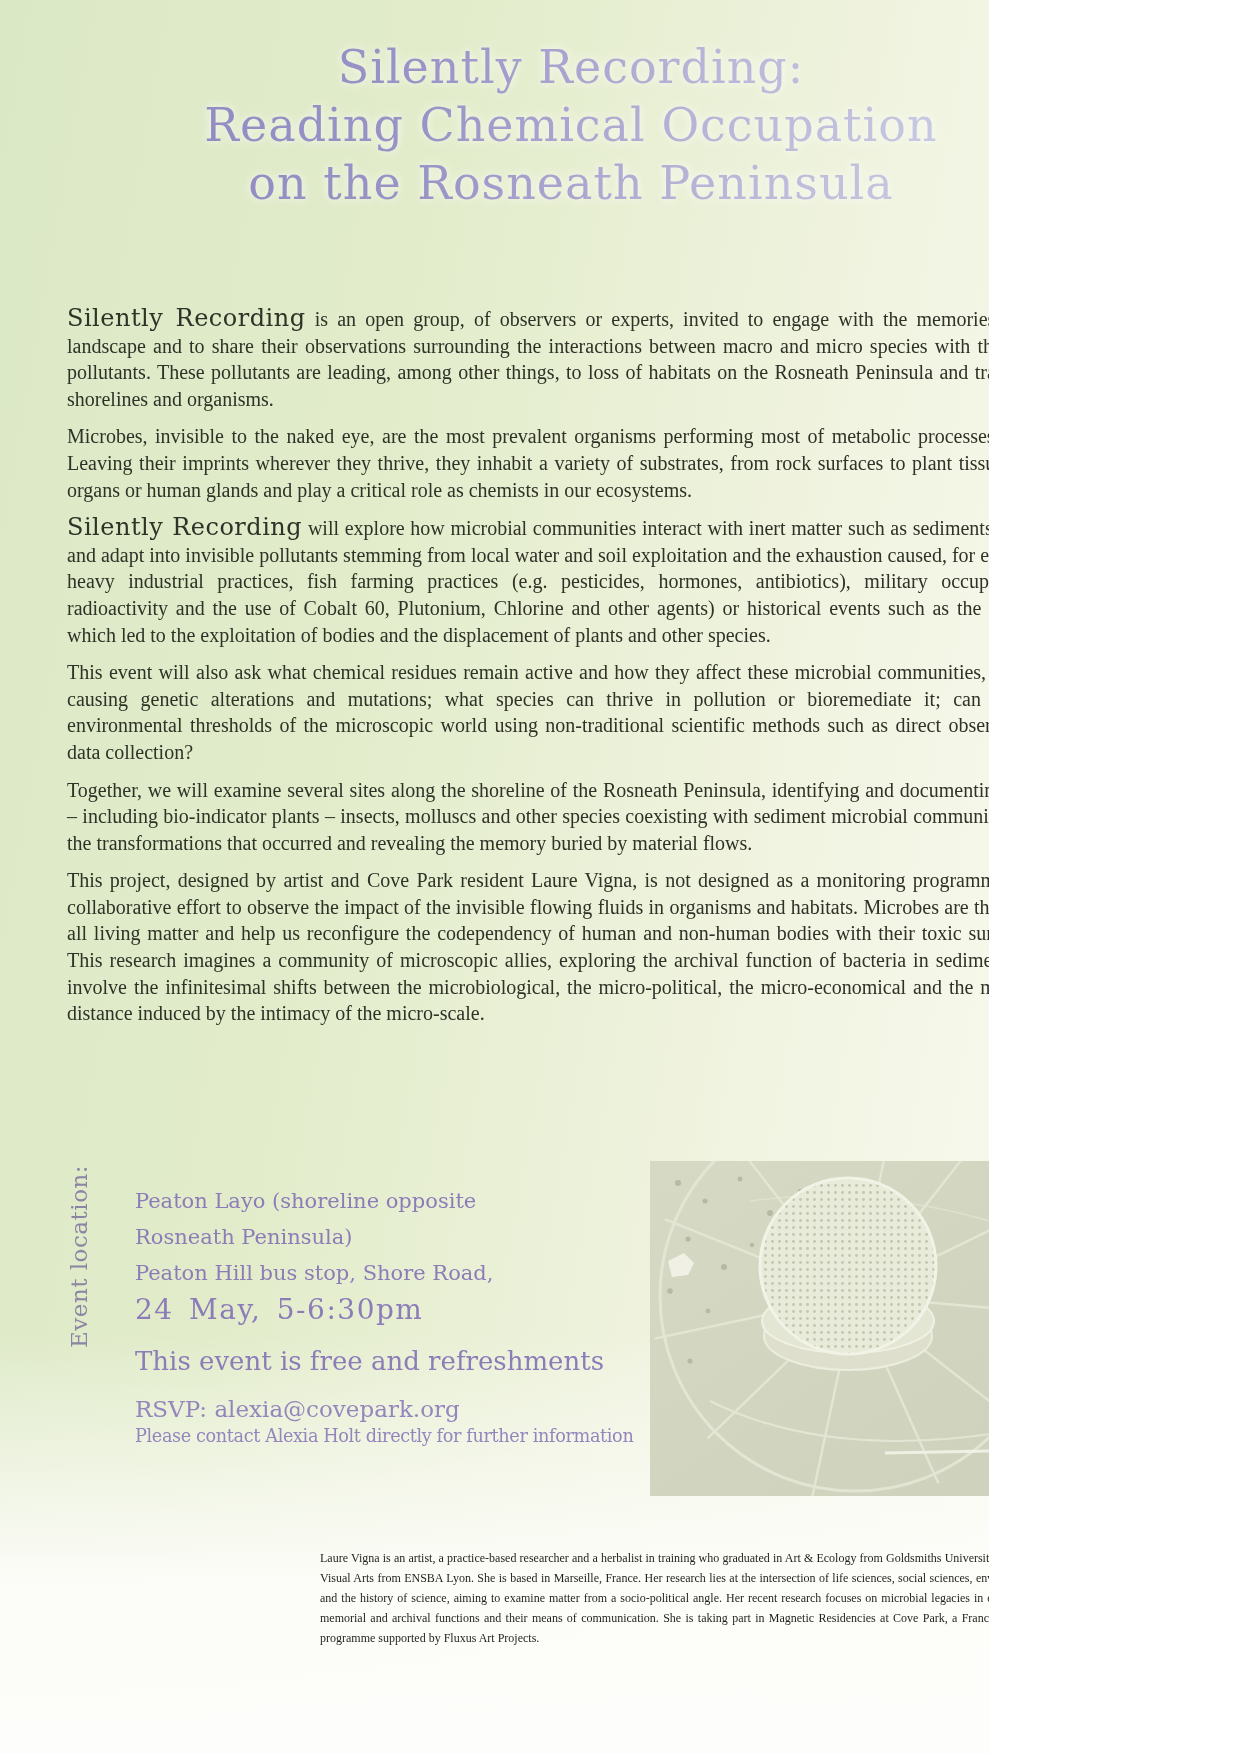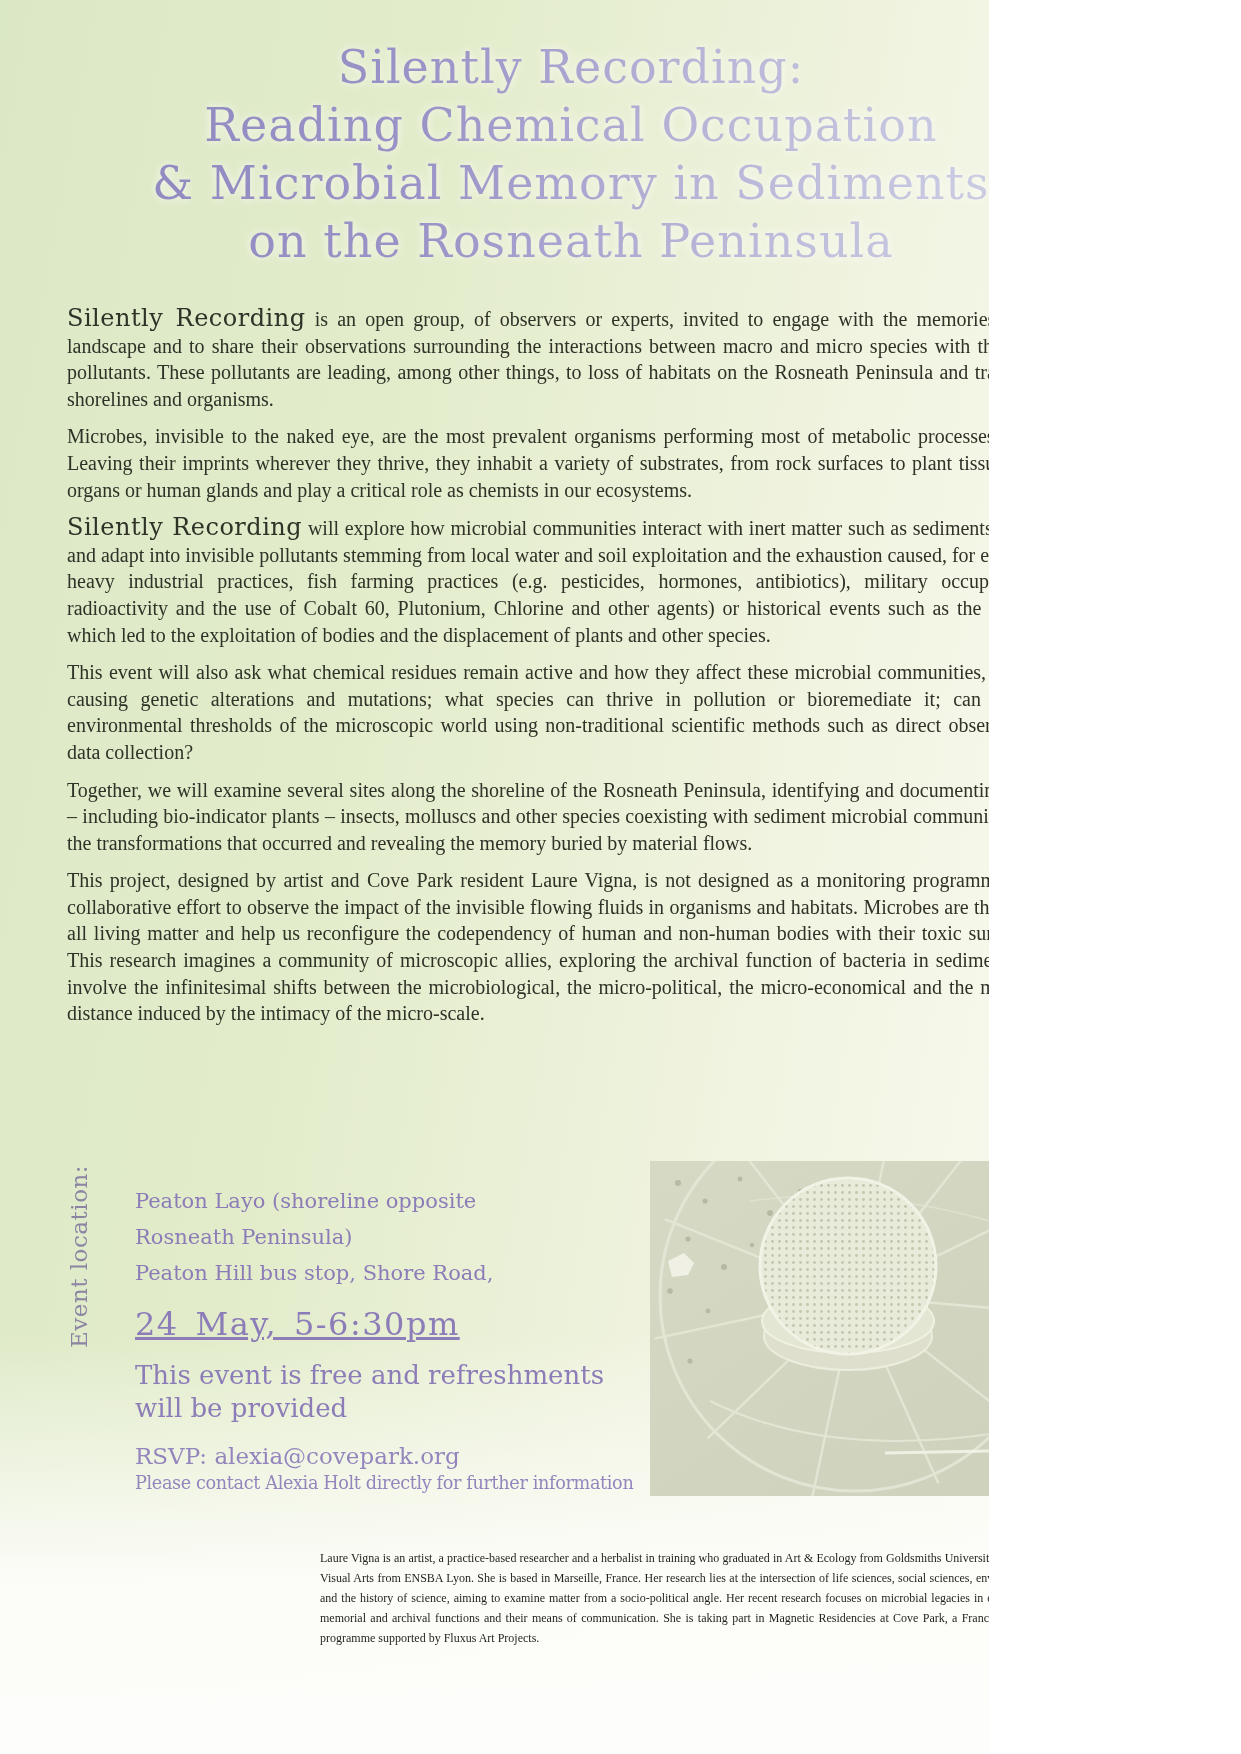--- a/index.html
+++ b/index.html
@@ -41,22 +41,22 @@
     white-space:nowrap;
     font-family:"DejaVu Serif", serif;
     font-size:23px;color:#8b84a2;letter-spacing:0.5px;
   }
   .event-block{
     position:absolute;left:135px;top:1183px;width:480px;
     font-family:"DejaVu Serif", serif;color:#8c7cb8;
   }
   .loc-line{font-size:21px;line-height:36px;white-space:nowrap;}
   .event-datetime{
-    font-size:32px;line-height:38px;margin-top:14px;
-    letter-spacing:1.5px;word-spacing:5px;white-space:nowrap;text-decoration:underline;
+    font-size:28px;line-height:38px;
+    letter-spacing:1.5px;word-spacing:5px;white-space:nowrap;
   }
   .free-line{font-size:26px;line-height:33px;white-space:nowrap;}
   .free-wrap{margin-top:16px;}
   .rsvp-line{font-size:23px;line-height:27px;margin-top:18px;color:#9486bd;white-space:nowrap;}
   .contact-line{
     font-size:19px;line-height:24px;color:#9486bd;letter-spacing:-0.4px;
     transform:scaleX(0.93);transform-origin:left top;white-space:nowrap;
   }
   
   .photo{
@@ -70,21 +70,20 @@
   }
 </style>
 </head>
 <body>
 
 <div class="page">
 
   <div class="title">
     <div>Silently Recording:</div>
     <div>Reading Chemical Occupation</div>
-    <div>&amp; Microbial Memory in Sediments</div>
     <div>on the Rosneath Peninsula</div>
   </div>
 
   <div class="body-copy">
     <p><span class="lead">Silently Recording</span><span> is an open group, of observers or experts, invited to engage with the memories stored in landscape and to share their observations surrounding the interactions between macro and micro species with the invisible pollutants. These pollutants are leading, among other things, to loss of habitats on the Rosneath Peninsula and transforming shorelines and organisms.</span></p>
     <p><span>Microbes, invisible to the naked eye, are the most prevalent organisms performing most of metabolic processes on Earth. Leaving their imprints wherever they thrive, they inhabit a variety of substrates, from rock surfaces to plant tissues, animal organs or human glands and play a critical role as chemists in our ecosystems.</span></p>
     <p><span class="lead">Silently Recording</span><span> will explore how microbial communities interact with inert matter such as sediments, or morph and adapt into invisible pollutants stemming from local water and soil exploitation and the exhaustion caused, for example, by heavy industrial practices, fish farming practices (e.g. pesticides, hormones, antibiotics), military occupation (e.g. radioactivity and the use of Cobalt 60, Plutonium, Chlorine and other agents) or historical events such as the slave trade which led to the exploitation of bodies and the displacement of plants and other species.</span></p>
     <p><span>This event will also ask what chemical residues remain active and how they affect these microbial communities, potentially causing genetic alterations and mutations; what species can thrive in pollution or bioremediate it; can we assess environmental thresholds of the microscopic world using non-traditional scientific methods such as direct observation and data collection?</span></p>
     <p><span>Together, we will examine several sites along the shoreline of the Rosneath Peninsula, identifying and documenting the flora – including bio-indicator plants – insects, molluscs and other species coexisting with sediment microbial communities, noting the transformations that occurred and revealing the memory buried by material flows.</span></p>
     <p><span>This project, designed by artist and Cove Park resident Laure Vigna, is not designed as a monitoring programme but as a collaborative effort to observe the impact of the invisible flowing fluids in organisms and habitats. Microbes are the matrix of all living matter and help us reconfigure the codependency of human and non-human bodies with their toxic surroundings. This research imagines a community of microscopic allies, exploring the archival function of bacteria in sediments. It will involve the infinitesimal shifts between the microbiological, the micro-political, the micro-economical and the microscopic distance induced by the intimacy of the micro-scale.</span></p>
@@ -92,21 +91,20 @@
 
   <div class="side-label">Event location:</div>
 
   <div class="event-block">
     <div class="loc-line">Peaton Layo (shoreline opposite</div>
     <div class="loc-line">Rosneath Peninsula)</div>
     <div class="loc-line">Peaton Hill bus stop, Shore Road,</div>
     <div class="event-datetime">24 May, 5-6:30pm</div>
     <div class="free-wrap">
       <div class="free-line">This event is free and refreshments</div>
-      <div class="free-line">will be provided</div>
     </div>
     <div class="rsvp-line">RSVP: alexia@covepark.org</div>
     <div class="contact-line">Please contact Alexia Holt directly for further information</div>
   </div>
 
   <svg class="photo" viewBox="0 0 516 335" xmlns="http://www.w3.org/2000/svg" aria-hidden="true">
     <defs>
       <pattern id="mesh" width="7" height="7" patternUnits="userSpaceOnUse">
         <circle cx="3.5" cy="3.5" r="1.4" fill="#c3c6ad"></circle>
       </pattern>

